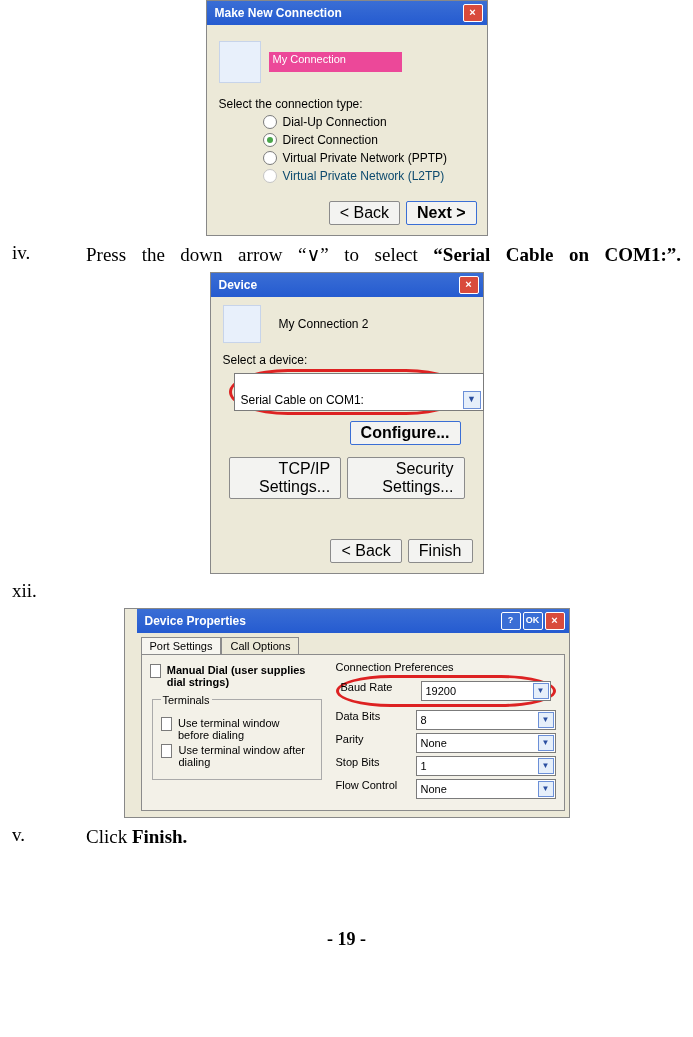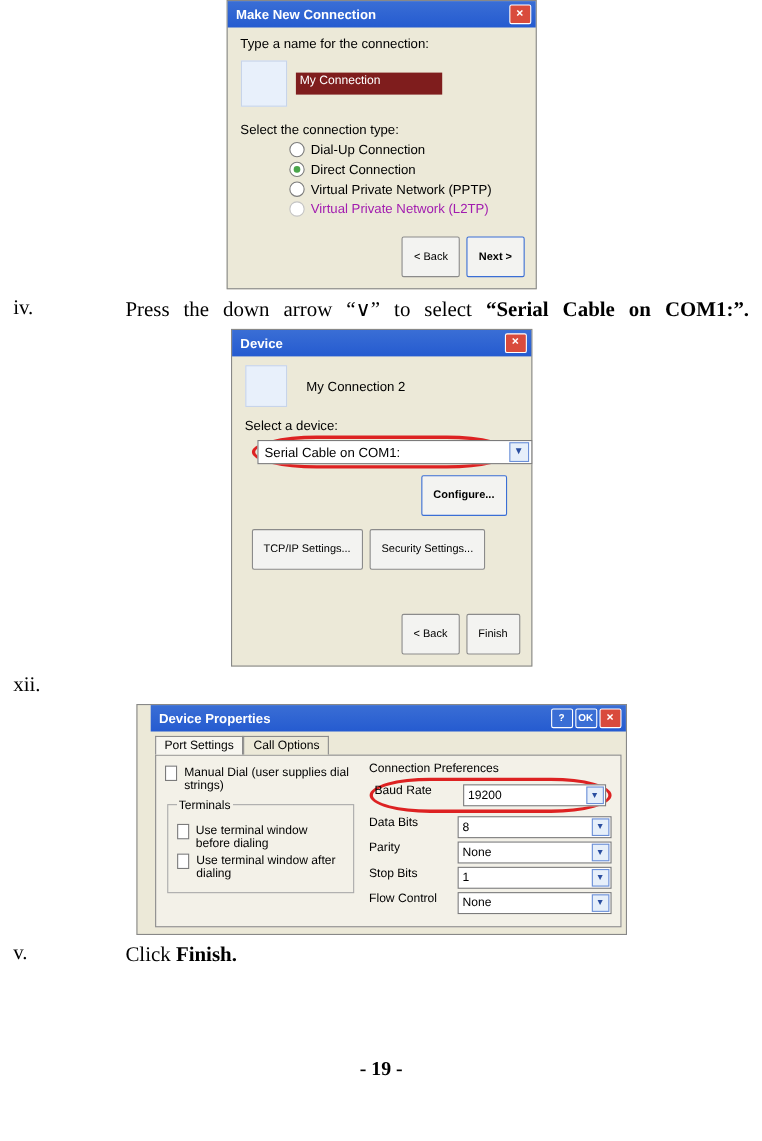--- a/index.html
+++ b/index.html
@@ -53,21 +53,21 @@
     line-height: 14px;
     border-radius: 2px;
   }
   .dlg-body { padding: 8px 12px; }
 
   
   .dlg1 { width: 280px; }
   .dlg1 .input-name {
     width: 125px;
     height: 18px;
-    background: #7f1d1d;
+    background: #ec4899;
     color: #fff;
     font-size: 11px;
     padding: 1px 4px;
     display: inline-block;
   }
   .radio-row { display: flex; align-items: center; gap: 6px; margin: 4px 0 4px 44px; }
   .radio-outer {
     width: 12px; height: 12px; border-radius: 50%;
     border: 1px solid #7b7b7b; background: #fff;
     display: inline-flex; align-items: center; justify-content: center;
@@ -80,42 +80,43 @@
     width: 40px; height: 40px;
     background: #e8f0fb;
     border: 1px solid #c7d4ea;
     display: inline-block;
     vertical-align: top;
     margin-right: 8px;
   }
   .btn-row { display: flex; justify-content: flex-end; gap: 6px; padding: 6px 10px 10px 10px; }
   .win-btn {
     font-family: Tahoma, sans-serif;
-    font-size: 10px;
-    padding: 12px 10px;
+    font-size: 16px;
+    padding: 2px 10px;
     background: #f3f3f1;
     border: 1px solid #8b8b8b;
     border-radius: 2px;
+    text-align: right;
   }
   .win-btn.primary { border: 1px solid #3a6ed5; font-weight: bold; }
-  .disabled-txt { color: #a21caf; }
-
-  
-  .instr-row { display: flex; align-items: flex-start; margin-top: 6px; gap: 28px; }
+  .disabled-txt { color: #0c4a6e; }
+
+  
+  .instr-row { display: flex; align-items: flex-start; margin-top: 6px; }
   .instr-num { width: 74px; font-family: "Times New Roman", serif; font-size: 19px; text-align: left; }
   .instr-txt { flex: 1; font-family: "Times New Roman", serif; font-size: 19px; line-height: 1.35; }
   .instr-txt .just { text-align: justify; text-justify: inter-word; }
 
   
   .dlg2 { width: 272px; margin-top: 4px; }
   .combo {
     height: 20px; width: 240px; background: #fff;
     border: 1px solid #7b7b7b;
     display: flex; align-items: center; justify-content: space-between;
-    padding: 0 2px 0 6px;
+    padding: 16px 2px 0 6px;
   }
   .combo .arrow {
     width: 16px; height: 16px;
     border: 1px solid #6b8fd7;
     background: #e6effa;
     font-size: 9px; text-align: center; line-height: 15px; color: #2a4ea0;
   }
   .oval-red {
     border: 3px solid #d22;
     border-radius: 50% / 100%;
@@ -177,21 +178,20 @@
 <div class="page">
 
   <div class="win-dialog dlg1">
     <div class="titlebar">
       <span>Make New Connection</span>
       <div class="right-btns">
         <div class="win-close">×</div>
       </div>
     </div>
     <div class="dlg-body">
-      <div>Type a name for the connection:</div>
       <div style="margin-top:8px; display:flex; align-items:center;">
         <span class="icon-box"></span>
         <span class="input-name">My Connection</span>
       </div>
       <div style="margin-top:14px;">Select the connection type:</div>
 
       <div class="radio-row">
         <span class="radio-outer"></span>
         <span>Dial-Up Connection</span>
       </div>
@@ -275,21 +275,21 @@
         </div>
       </div>
       <div class="tabs">
         <div class="tab active">Port Settings</div>
         <div class="tab">Call Options</div>
       </div>
       <div class="tab-panel">
         <div style="width:190px;">
           <div class="chk-row">
             <span class="chk"></span>
-            <span style="font-size:11px;">Manual Dial (user supplies dial strings)</span>
+            <span style="font-size:11px;font-weight:bold;">Manual Dial (user supplies dial strings)</span>
           </div>
           <fieldset class="fieldset" style="margin-top:6px;">
             <legend>Terminals</legend>
             <div class="chk-row">
               <span class="chk"></span>
               <span style="font-size:11px;">Use terminal window before dialing</span>
             </div>
             <div class="chk-row">
               <span class="chk"></span>
               <span style="font-size:11px;">Use terminal window after dialing</span>

